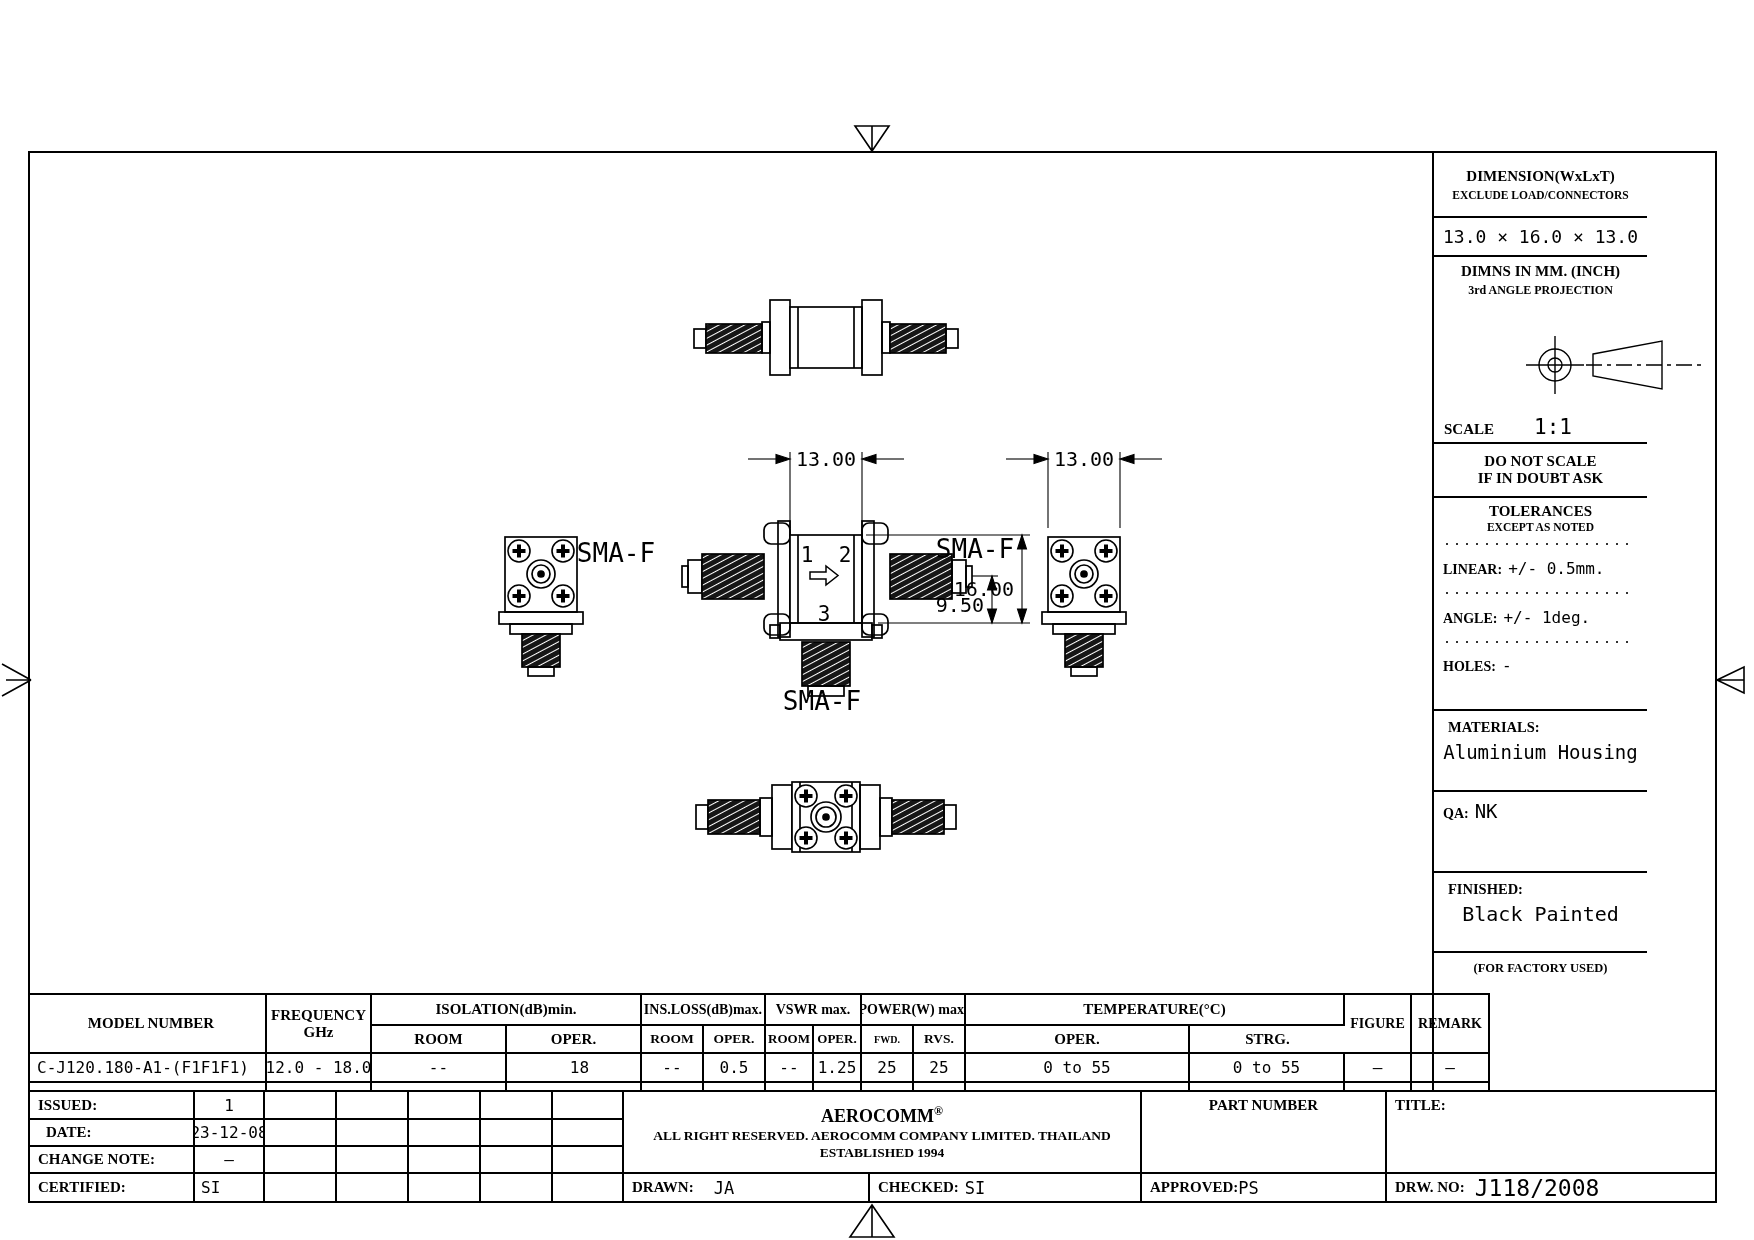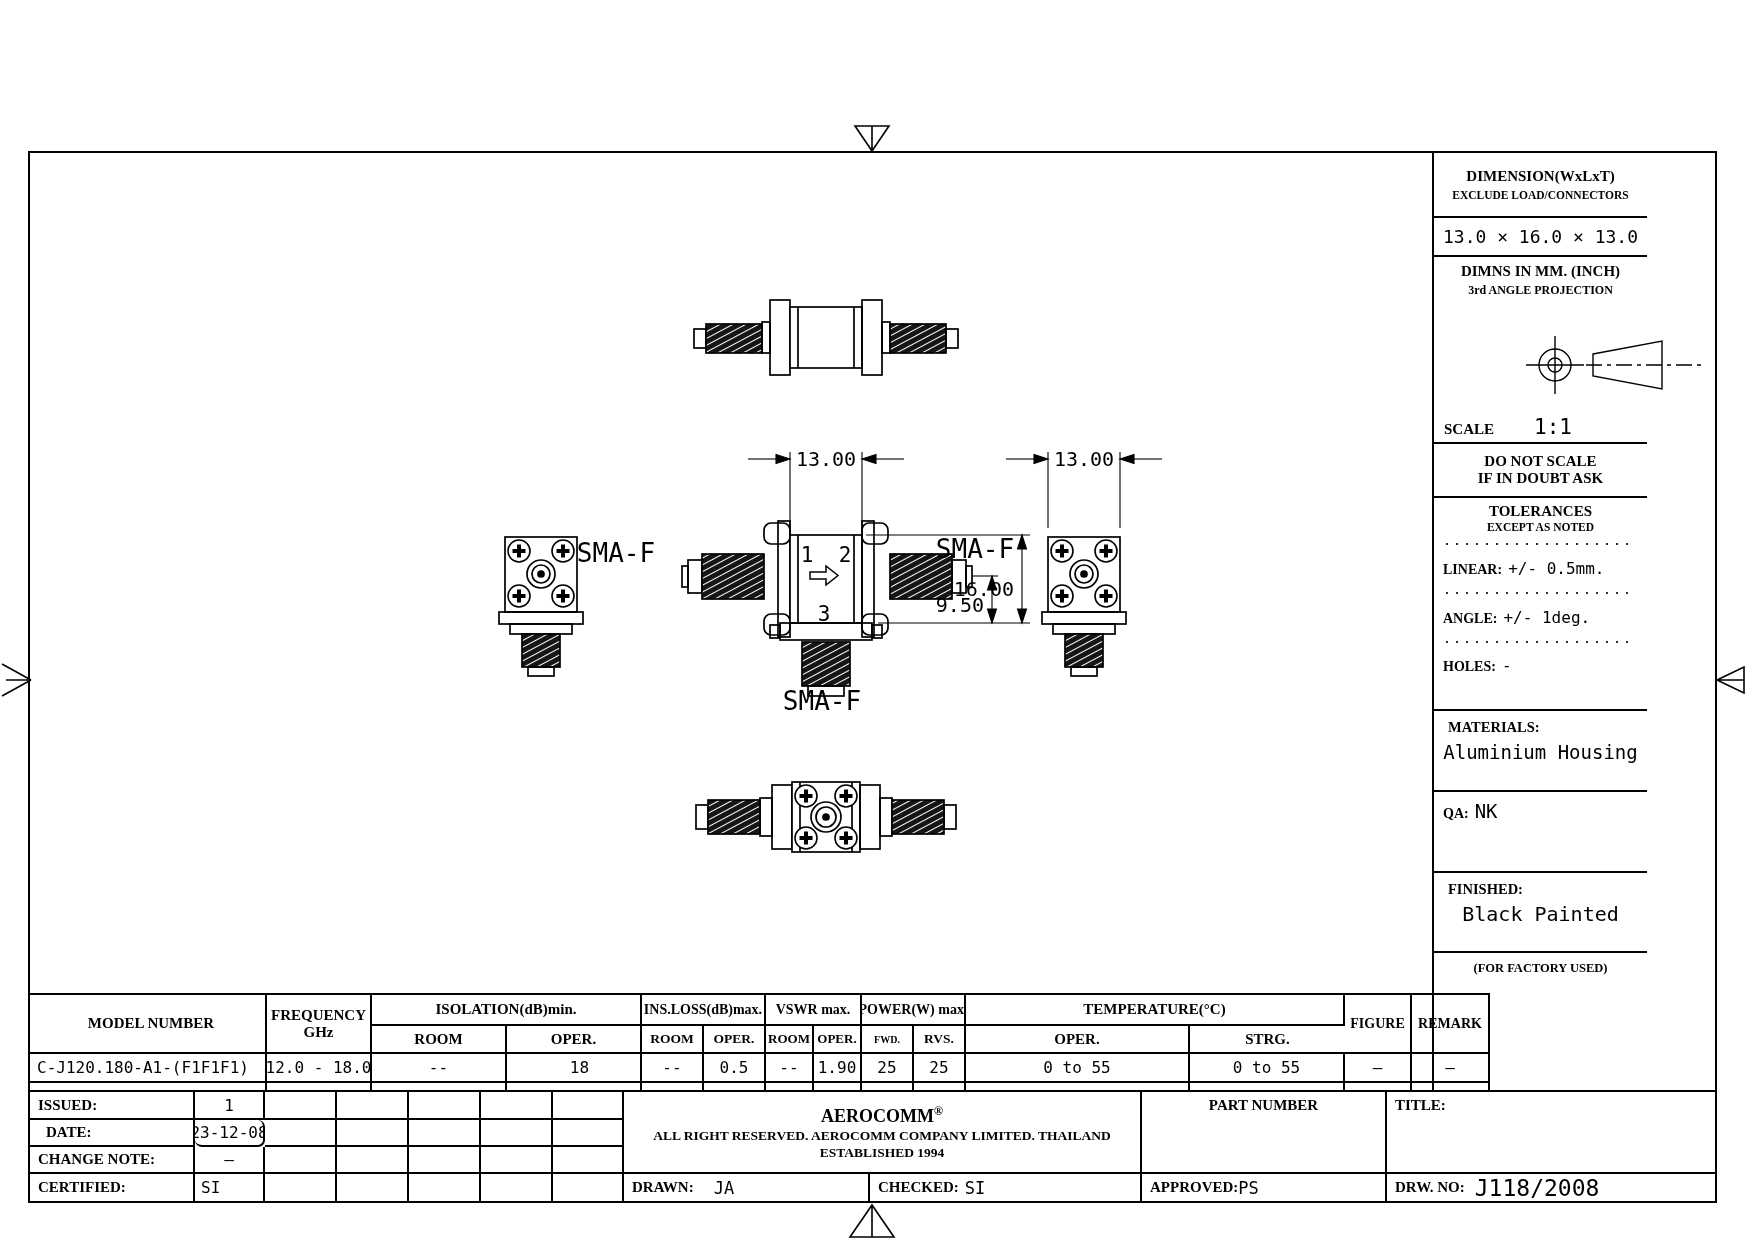--- a/index.html
+++ b/index.html
@@ -298,21 +298,21 @@
   <div class="tc" style="grid-column:11; grid-row:2;">OPER.</div>
   <div class="tc nr" style="grid-column:12; grid-row:2;">STRG.</div>
 
   <div class="tc td tleft" style="grid-row:3;">C-J120.180-A1-(F1F1F1)</div>
   <div class="tc td" style="grid-row:3;">12.0 - 18.0</div>
   <div class="tc td" style="grid-row:3;">--</div>
   <div class="tc td" style="grid-row:3;padding-left:12px;">18</div>
   <div class="tc td" style="grid-row:3;">--</div>
   <div class="tc td" style="grid-row:3;">0.5</div>
   <div class="tc td" style="grid-row:3;">--</div>
-  <div class="tc td" style="grid-row:3;">1.90</div>
+  <div class="tc td" style="grid-row:3;">1.25</div>
   <div class="tc td" style="grid-row:3;">25</div>
   <div class="tc td" style="grid-row:3;">25</div>
   <div class="tc td" style="grid-row:3;">0 to 55</div>
   <div class="tc td" style="grid-row:3;">0 to 55</div>
   <div class="tc td" style="grid-row:3;">–</div>
   <div class="tc td nr" style="grid-row:3;">–</div>
 
   <div class="tc nb" style="grid-row:4;"></div>
   <div class="tc nb" style="grid-row:4;"></div>
   <div class="tc nb" style="grid-row:4;"></div>
@@ -332,21 +332,21 @@
 <div id="block" class="abs">
   <div class="bc lab" style="grid-column:1; grid-row:1;">ISSUED:</div>
   <div class="bc val" style="grid-column:2; grid-row:1;">1</div>
   <div class="bc" style="grid-column:3; grid-row:1;"></div>
   <div class="bc" style="grid-column:4; grid-row:1;"></div>
   <div class="bc" style="grid-column:5; grid-row:1;"></div>
   <div class="bc" style="grid-column:6; grid-row:1;"></div>
   <div class="bc" style="grid-column:7; grid-row:1;"></div>
 
   <div class="bc lab" style="grid-column:1; grid-row:2;padding-left:16px;">DATE:</div>
-  <div class="bc val" style="grid-column:2; grid-row:2;border-radius:7px;">23-12-08</div>
+  <div class="bc val" style="grid-column:2; grid-row:2;">23-12-08</div>
   <div class="bc" style="grid-column:3; grid-row:2;"></div>
   <div class="bc" style="grid-column:4; grid-row:2;"></div>
   <div class="bc" style="grid-column:5; grid-row:2;"></div>
   <div class="bc" style="grid-column:6; grid-row:2;"></div>
   <div class="bc" style="grid-column:7; grid-row:2;"></div>
 
   <div class="bc lab" style="grid-column:1; grid-row:3;">CHANGE NOTE:</div>
   <div class="bc val" style="grid-column:2; grid-row:3;">–</div>
   <div class="bc" style="grid-column:3; grid-row:3;"></div>
   <div class="bc" style="grid-column:4; grid-row:3;"></div>

